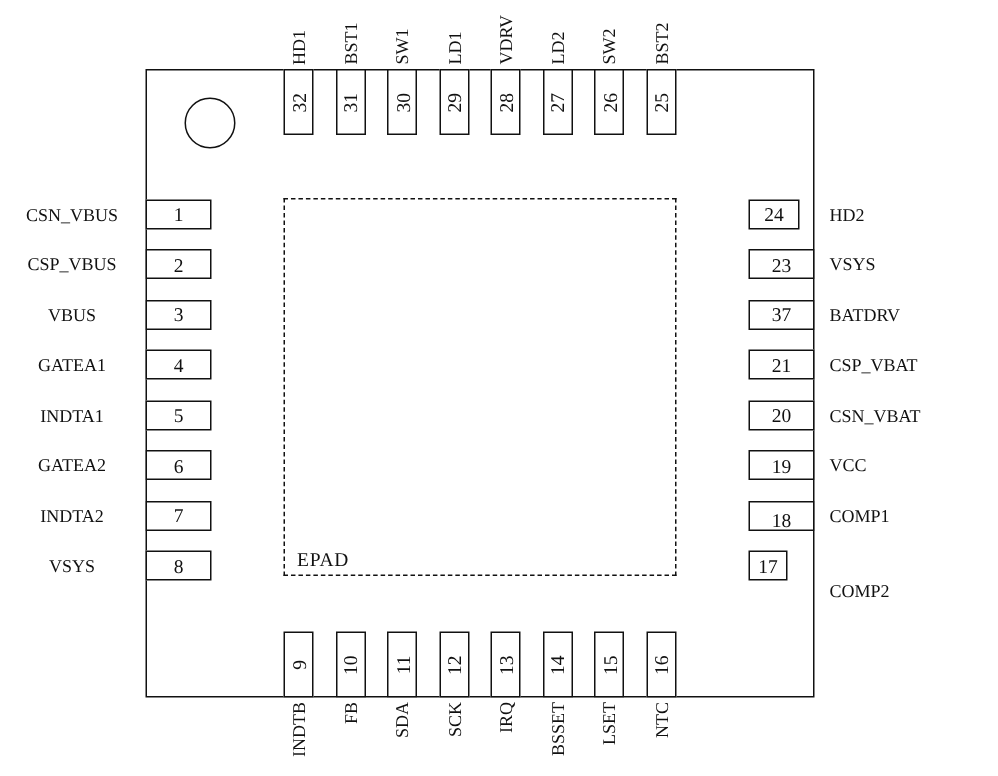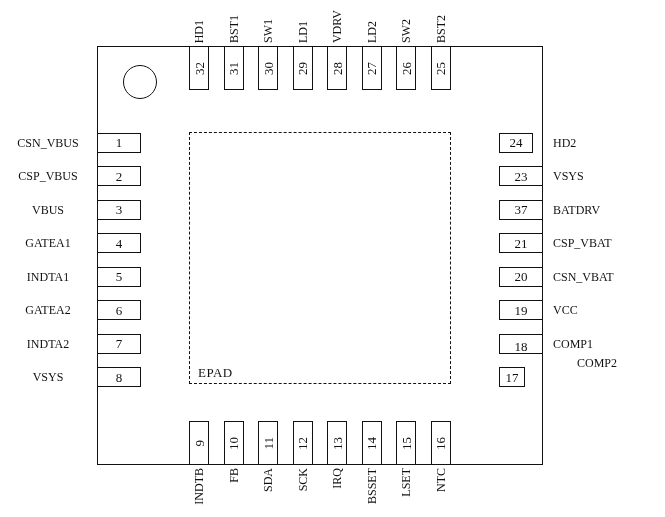--- a/index.html
+++ b/index.html
@@ -208,21 +208,21 @@
         <span class="pin-num">19</span>
       </div>
       <div class="side-label right-side" style="top: 300.25px;">VCC</div>
       <div class="pin" style="left: 499px; top: 333.8px; width: 44px; height: 20px; align-items: flex-end;">
         <span class="pin-num">18</span>
       </div>
       <div class="side-label right-side" style="top: 333.8px;">COMP1</div>
       <div class="pin" style="left: 499px; top: 367.35px; width: 26px; height: 20px;">
         <span class="pin-num">17</span>
       </div>
-      <div class="side-label right-side" style="top: 353px; margin-left: 24px;">COMP2</div>
+      <div class="side-label right-side" style="top: 384px;">COMP2</div>
       <div class="pin" style="left: 189px; top: 421px; width: 20px; height: 44px;">
         <span class="pin-num vtext">9</span>
       </div>
       <div class="vlabel" style="left: 191px; top: 468px;">INDTB</div>
       <div class="pin" style="left: 223.5px; top: 421px; width: 20px; height: 44px;">
         <span class="pin-num vtext">10</span>
       </div>
       <div class="vlabel" style="left: 225.5px; top: 468px;">FB</div>
       <div class="pin" style="left: 258px; top: 421px; width: 20px; height: 44px;">
         <span class="pin-num vtext">11</span>

